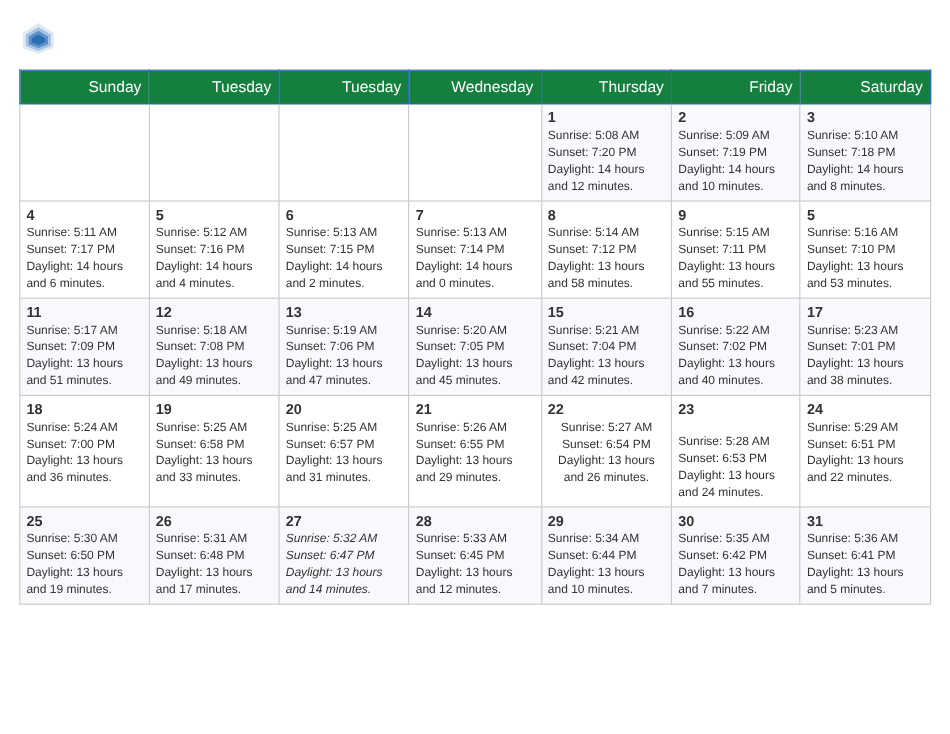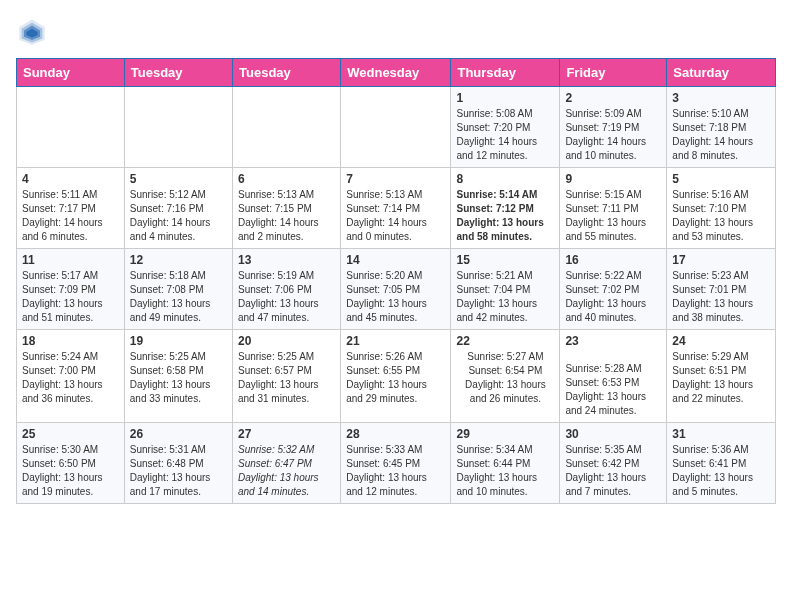--- a/index.html
+++ b/index.html
@@ -43,26 +43,26 @@
     }
     .location {
       font-size: 15px;
       color: #555;
     }
     table {
       width: 100%;
       border-collapse: collapse;
     }
     thead tr th {
-      background-color: #ec4899;
+      background-color: #15803d;
       color: #fff;
-      text-align: left;
+      text-align: right;
       padding: 6px 6px;
       font-size: 13px;
-      font-weight: bold;
+      font-weight: normal;
       border: 1px solid #2a6db5;
     }
     tbody tr td {
       vertical-align: top;
       border: 1px solid #ccc;
       padding: 4px 5px;
       width: 113px;
       min-height: 80px;
       font-size: 10.5px;
       color: #333;
@@ -175,21 +175,21 @@
         </td>
         <td>
           <span class="day-num">7</span>
           <div class="day-detail" style="white-space: pre-line;">Sunrise: 5:13 AM
 Sunset: 7:14 PM
 Daylight: 14 hours
 and 0 minutes.</div>
         </td>
         <td>
           <span class="day-num">8</span>
-          <div class="day-detail" style="white-space: pre-line; font-weight: bold;">Sunrise: 5:14 AM
+          <div class="day-detail" style="white-space: pre-line;">Sunrise: 5:14 AM
 Sunset: 7:12 PM
 Daylight: 13 hours
 and 58 minutes.</div>
         </td>
         <td>
           <span class="day-num">9</span>
           <div class="day-detail" style="white-space: pre-line;">Sunrise: 5:15 AM
 Sunset: 7:11 PM
 Daylight: 13 hours
 and 55 minutes.</div>

